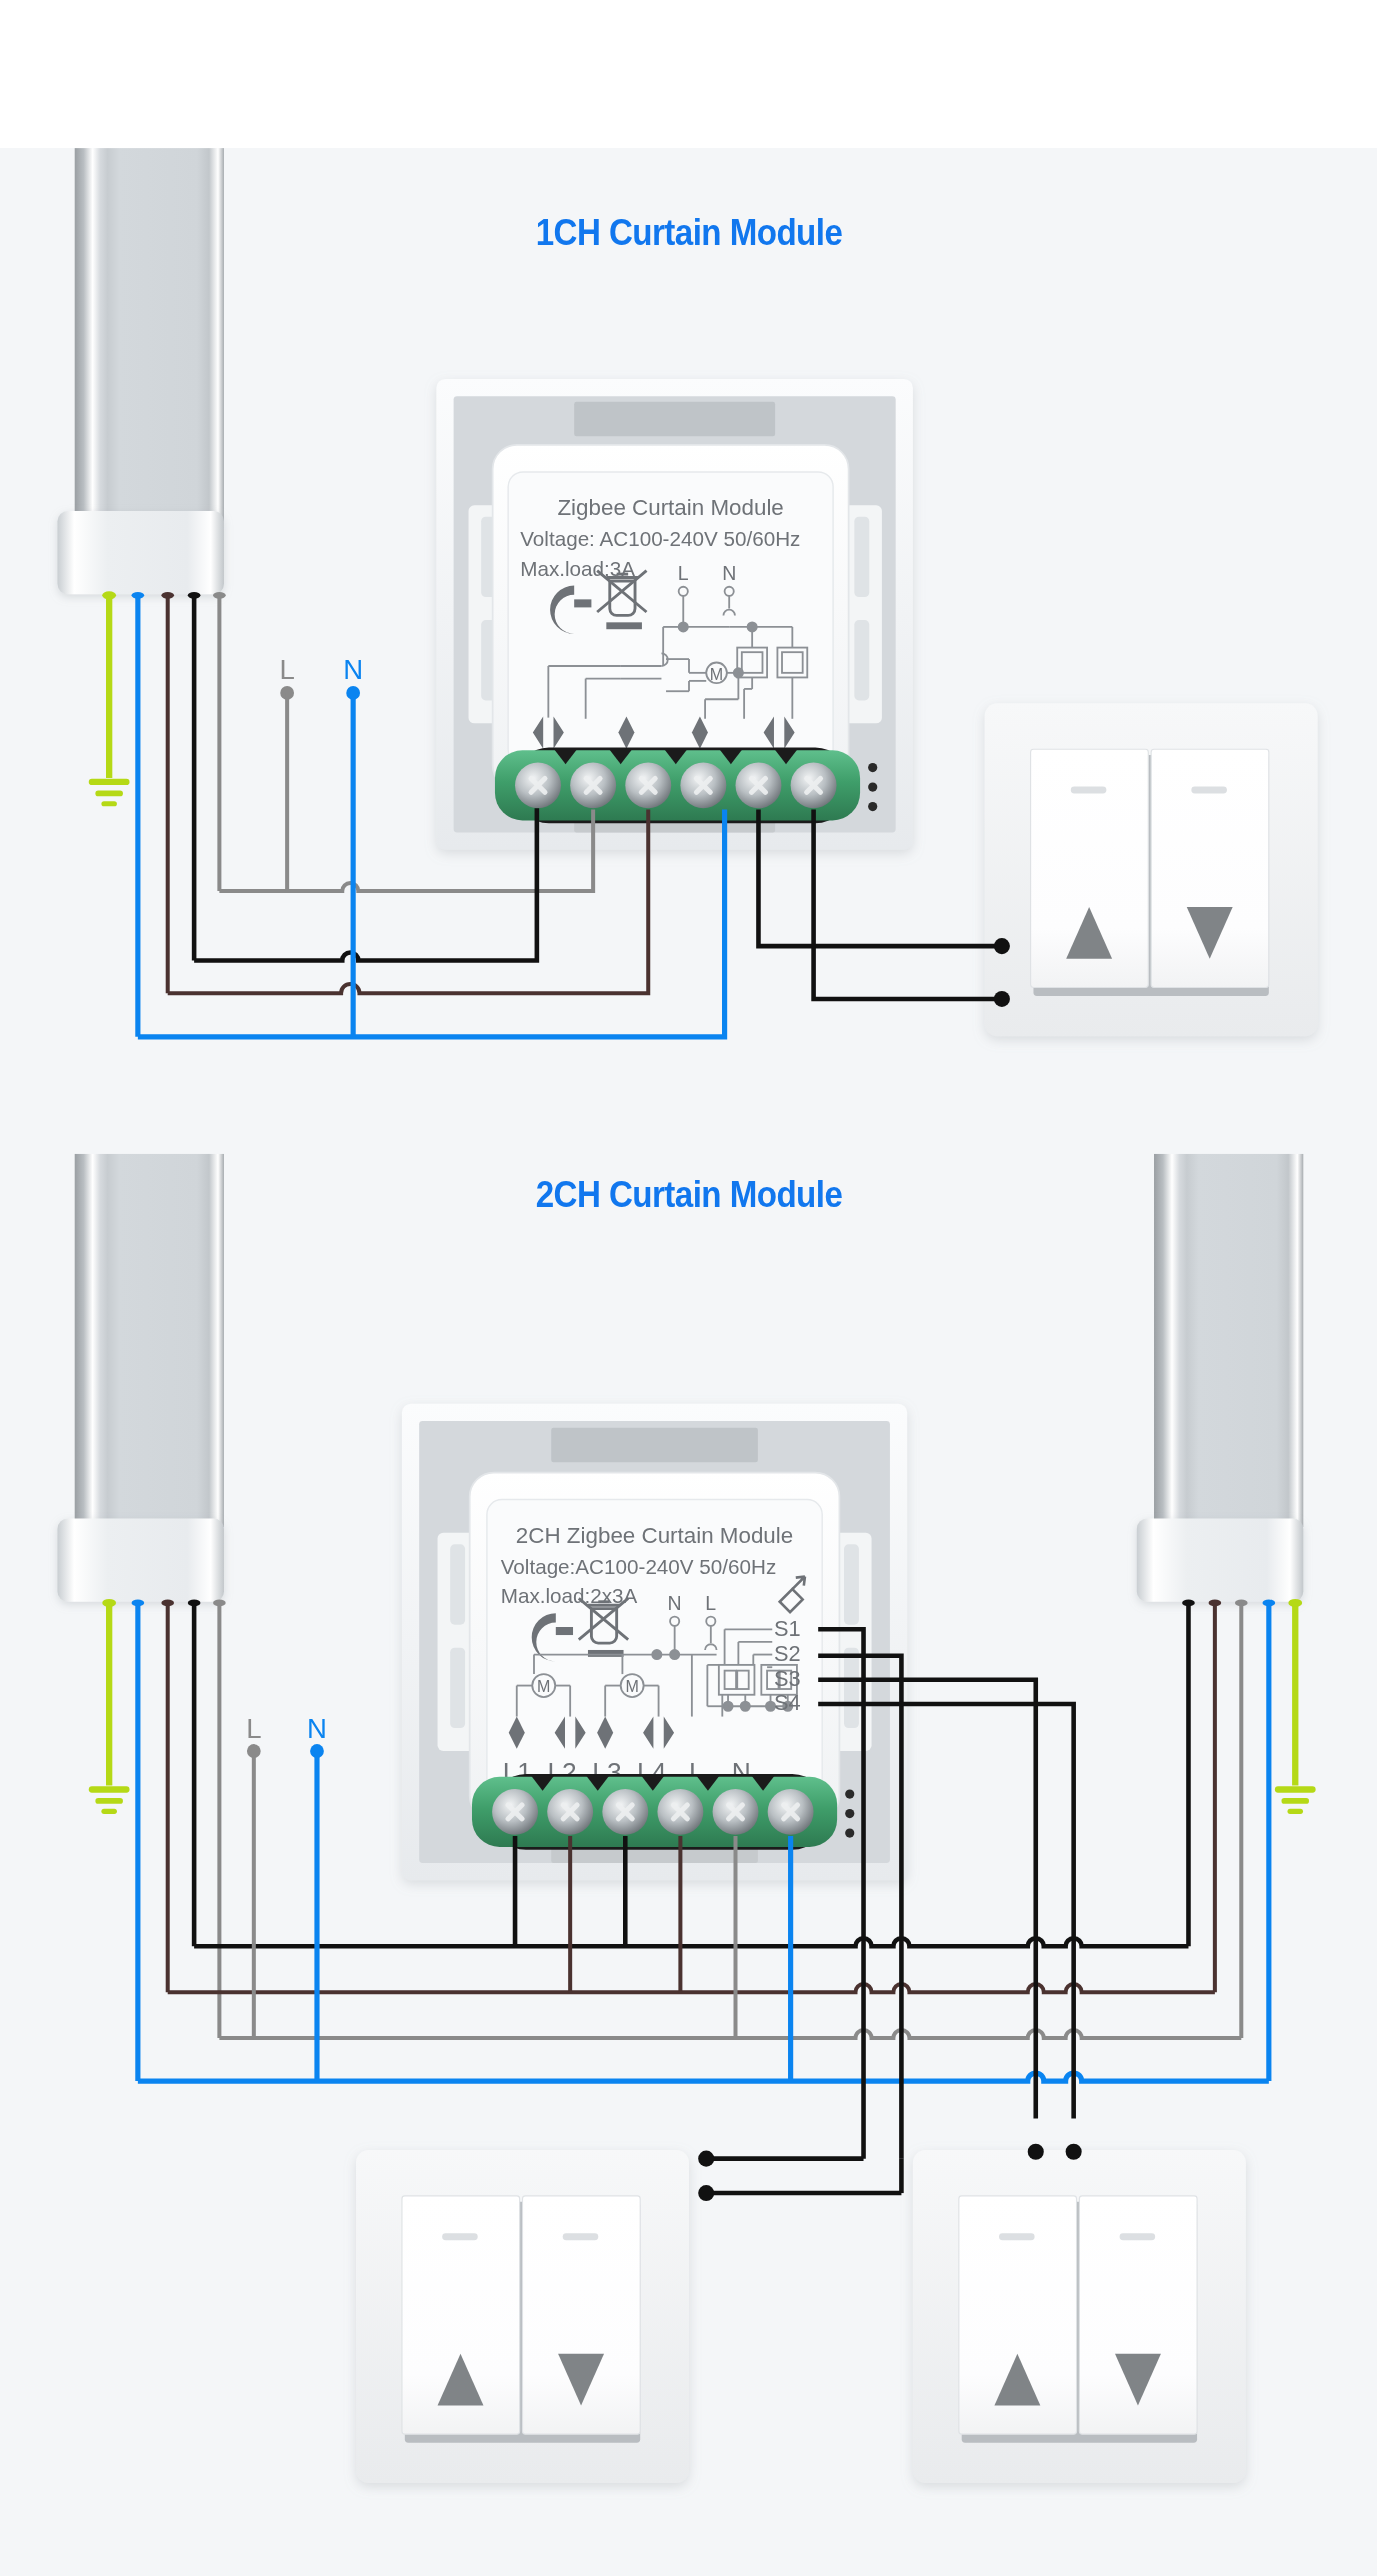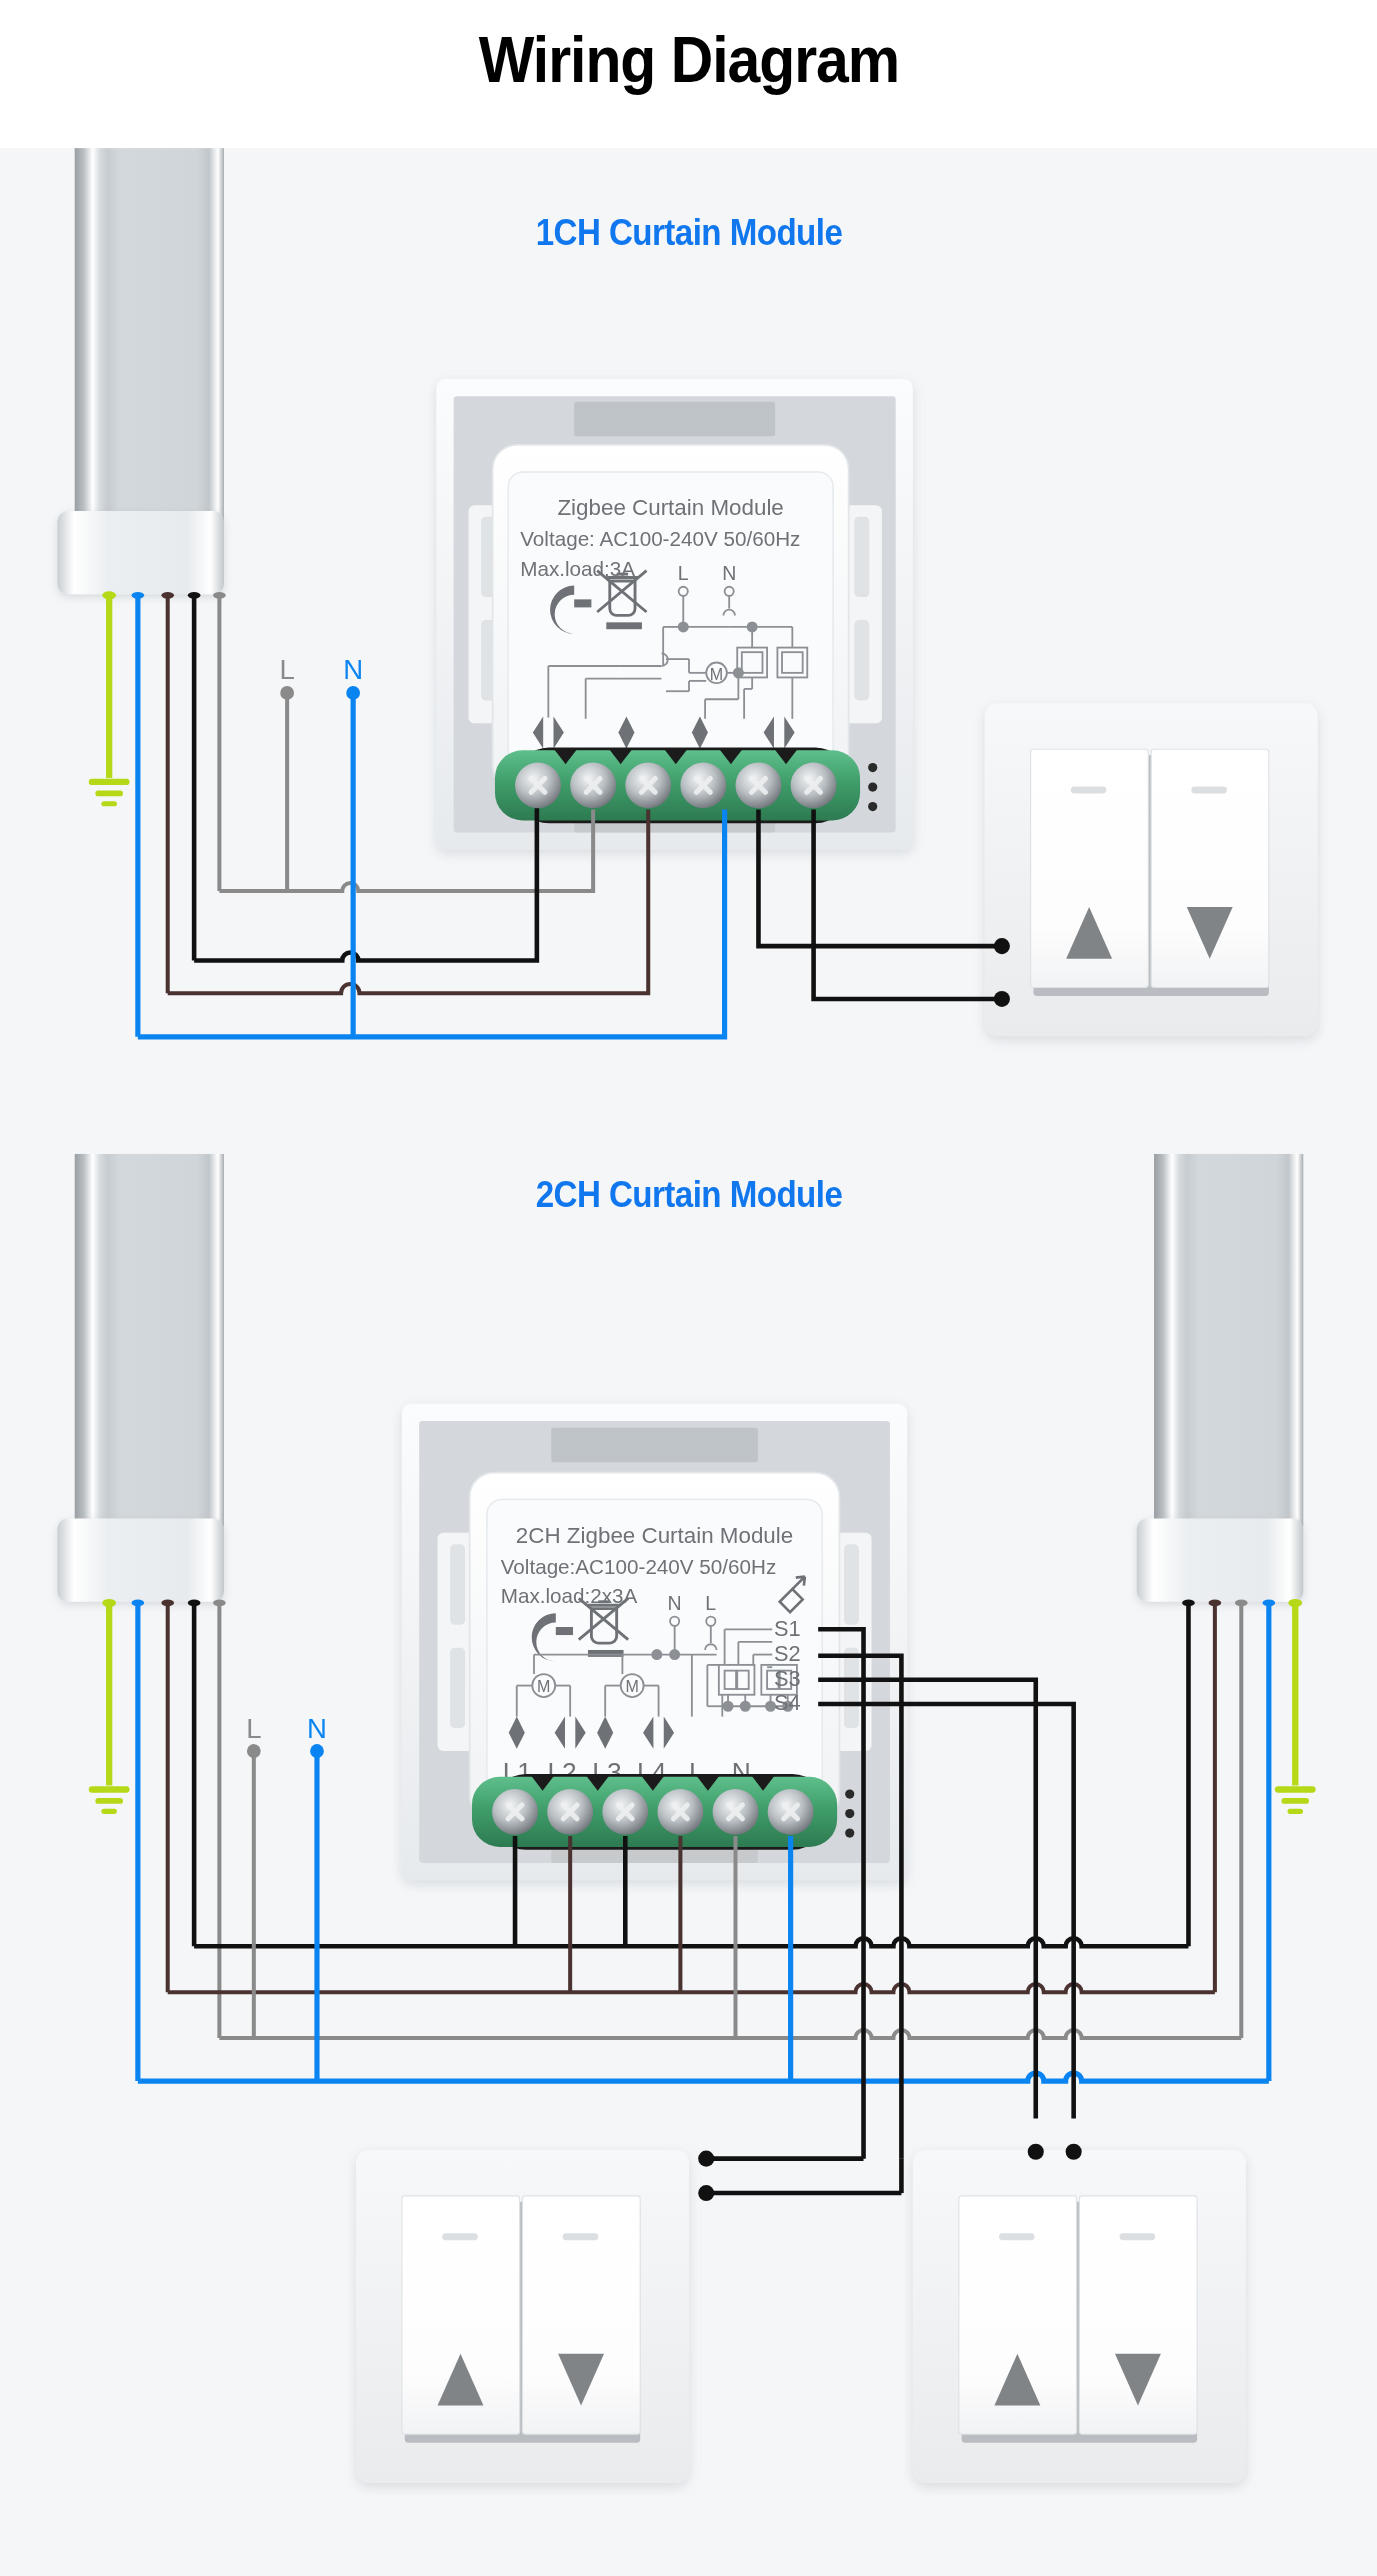--- a/index.html
+++ b/index.html
@@ -46,23 +46,20 @@
   #t2ch { top:1174px; }
 
   svg.layer { position:absolute; left:0; top:0; width:1378px; height:2576px; overflow:visible; }
   .wire { fill:none; stroke-linecap:butt; }
 </style>
 </head>
 <body>
 
 <div id="page">
 
-  <div class="header">
-    <div class="page-title">Wiring Diagram</div>
-  </div>
 
   <div class="canvas"></div>
 
   <div class="section-title" id="t1ch">1CH Curtain Module</div>
   <div class="section-title" id="t2ch">2CH Curtain Module</div>
 
   <svg class="layer" viewBox="0 0 2400 4487">
     <defs>
       <linearGradient id="railG" x1="0" y1="0" x2="1" y2="0">
         <stop offset="0" stop-color="#9a9fa3"></stop>

